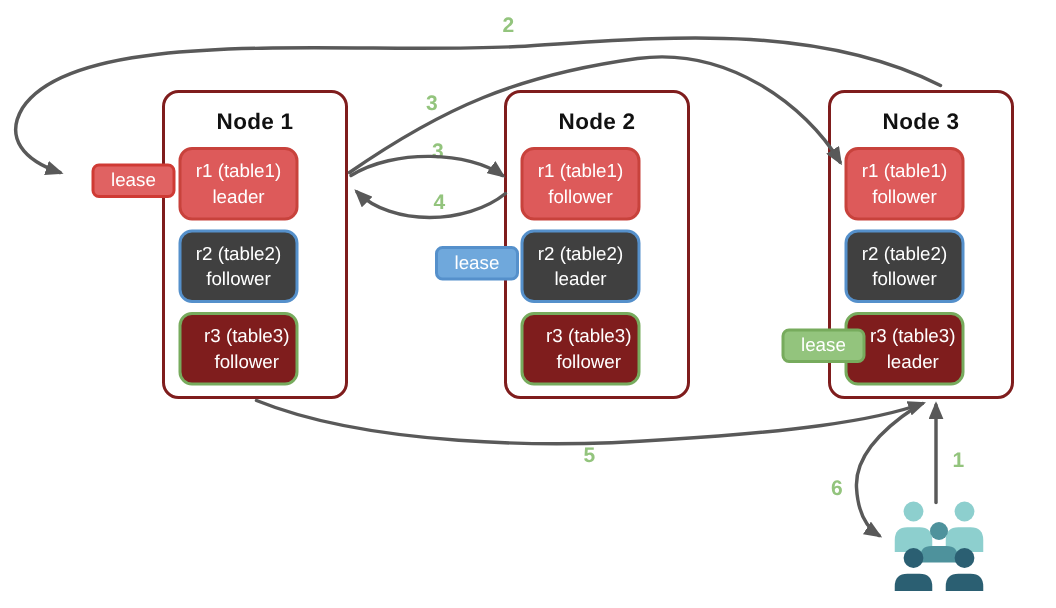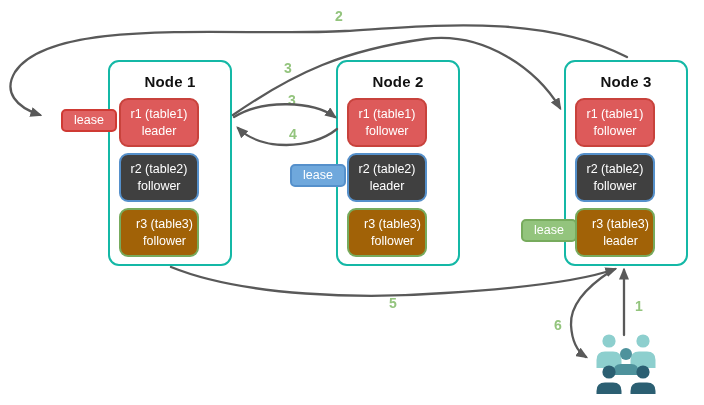--- a/index.html
+++ b/index.html
@@ -10,27 +10,27 @@
     background: #ffffff;
     font-family: "Liberation Sans", sans-serif;
     overflow: hidden;
   }
   .node {
     position: absolute;
     top: 60px;
     width: 124px;
     height: 206px;
     background: #ffffff;
-    border: 2px solid #14b8a6;
+    border: 2px solid #7f1d1d;
     border-radius: 11px;
     box-sizing: border-box;
   }
   .node-1 { left: 108px; }
   .node-2 { left: 336px; }
-  .node-3 { left: 564px; }
+  .node-3 { left: 552px; }
   .node-title {
     text-align: center;
     margin-top: 11px;
     font-size: 15px;
     font-weight: bold;
     color: #111111;
     letter-spacing: 0.2px;
   }
   .replica {
     position: absolute;
@@ -47,21 +47,21 @@
     flex-direction: column;
     align-items: center;
     justify-content: center;
     text-align: center;
   }
   .replica.r1 { top: 36px; }
   .replica.r2 { top: 91px; }
   .replica.r3 { top: 146px; }
   .replica.red   { background: #dd5a5a; border-color: #c8423c; }
   .replica.blue  { background: #404040; border-color: #5590cb; }
-  .replica.green { background: #a16207; border-color: #77ab5d; padding-left: 11px; }
+  .replica.green { background: #7f1d1d; border-color: #77ab5d; padding-left: 11px; }
   .lease {
     position: absolute;
     box-sizing: border-box;
     color: #ffffff;
     font-size: 12.5px;
     padding: 2px 11px 3px 11px;
     border-radius: 5px;
     border: 2px solid;
     margin-left: 13px;
   }

